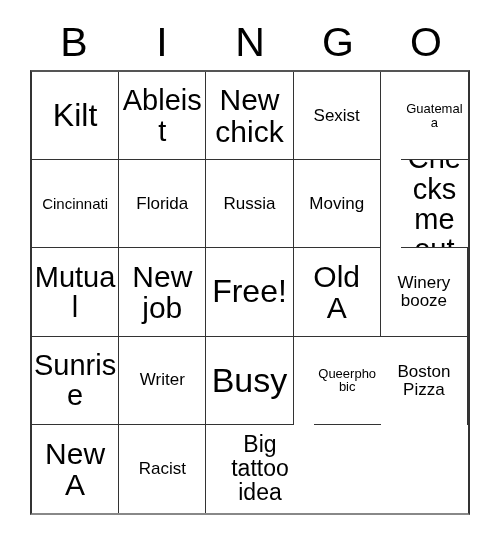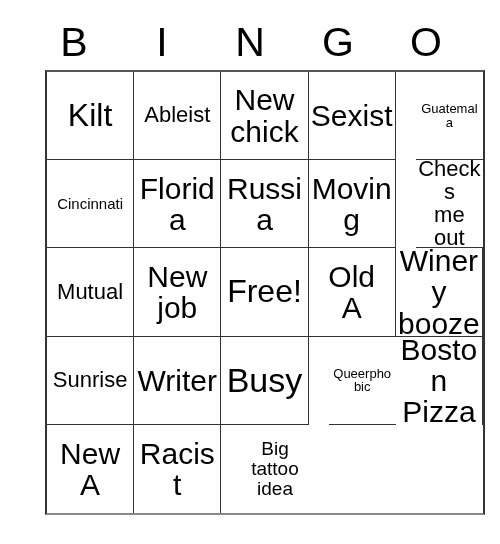--- a/index.html
+++ b/index.html
@@ -39,21 +39,21 @@
     line-height: 1;
     font-weight: 400;
     letter-spacing: 0;
     color: #000000;
     user-select: none;
   }
 
   
   #bingo-grid {
     position: absolute;
-    left: 45px;
+    left: 30px;
     top: 70px;
     width: 440px;
     height: 445px;
     box-sizing: border-box;
     display: grid;
     grid-template-columns: repeat(5, 1fr);
     grid-template-rows: repeat(5, 1fr);
     border-top: 2px solid #555555;
     border-left: 2px solid #333333;
     border-right: 2px solid #333333;
@@ -83,23 +83,23 @@
     font-weight: 400;
     color: #000000;
     white-space: pre-line;
     word-break: break-word;
   }
 
   
   .fs-xxl { font-size: 34px; text-align: center; }
   .fs-xl  { font-size: 32px; }
   .fs-l   { font-size: 30px; }
-  .fs-m   { font-size: 30px; text-align: center; }
-  .fs-s   { font-size: 22px; }
-  .fs-xs  { font-size: 19px; }
+  .fs-m   { font-size: 17px; text-align: center; }
+  .fs-s   { font-size: 29px; }
+  .fs-xs  { font-size: 23px; }
   .fs-tiny{ font-size: 15px; }
   .fs-micro { font-size: 13px; }
 </style>
 </head>
 <body>
 
 <div id="card">
 
   <div id="bingo-header">
     <div class="header-letter">B</div>

